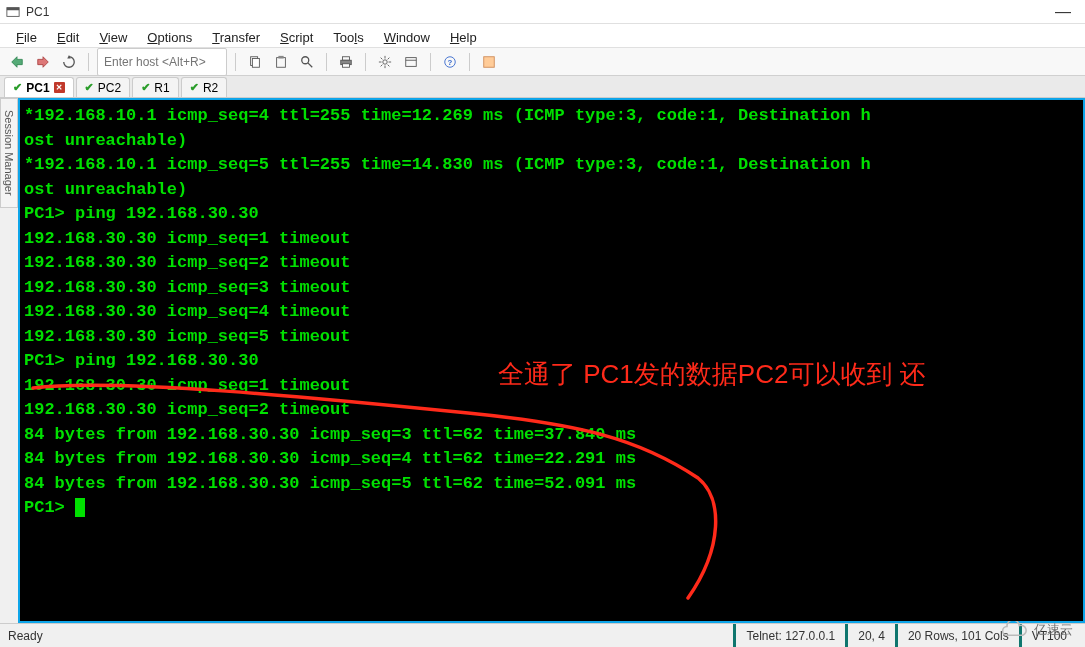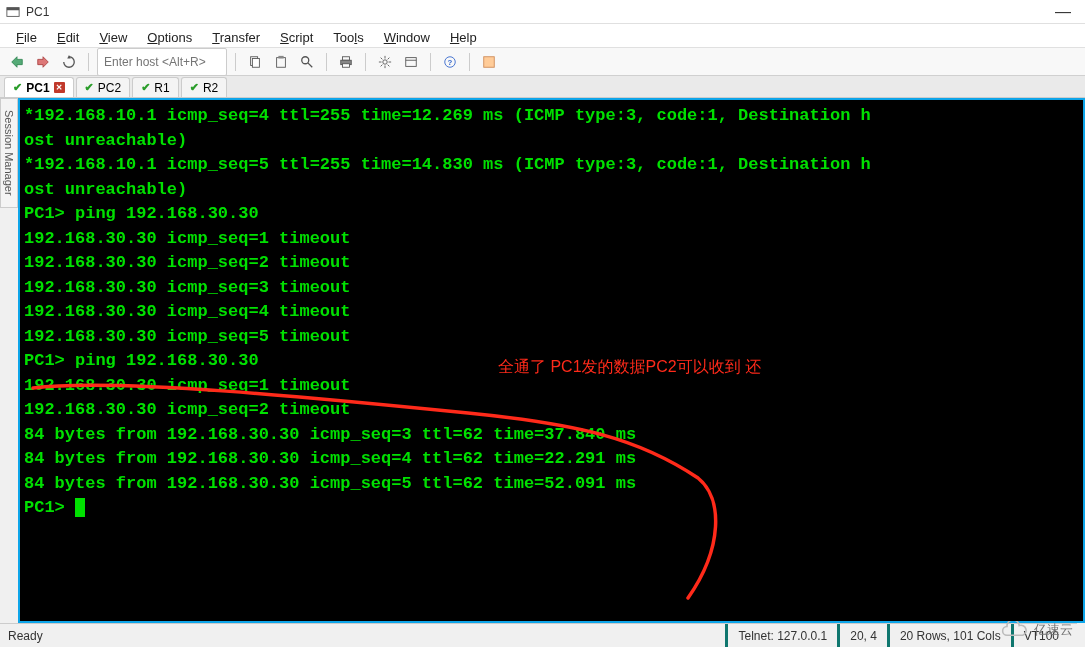--- a/index.html
+++ b/index.html
@@ -146,27 +146,27 @@
   vertical-align: text-bottom;
 }
 .overlay {
   position: absolute;
   left: 18px; right: 0; top: 98px; bottom: 24px;
   pointer-events: none;
 }
 .annotation {
   position: absolute;
   color: #ff2a1a;
-  font-size: 16px;
+  font-size: 26px;
   font-family: "Microsoft YaHei", "SimHei", sans-serif;
   line-height: 1.4;
 }
 .statusbar {
   position: absolute;
-  left: 0; right: 8px; bottom: 0;
+  left: 0; right: 0; bottom: 0;
   height: 24px;
   background: #f0f0f0;
   border-top: 1px solid #ccc;
   display: flex;
   align-items: center;
   padding: 0 8px;
   font-size: 12px;
   color: #333;
 }
 .statusbar .spacer { flex: 1; }

